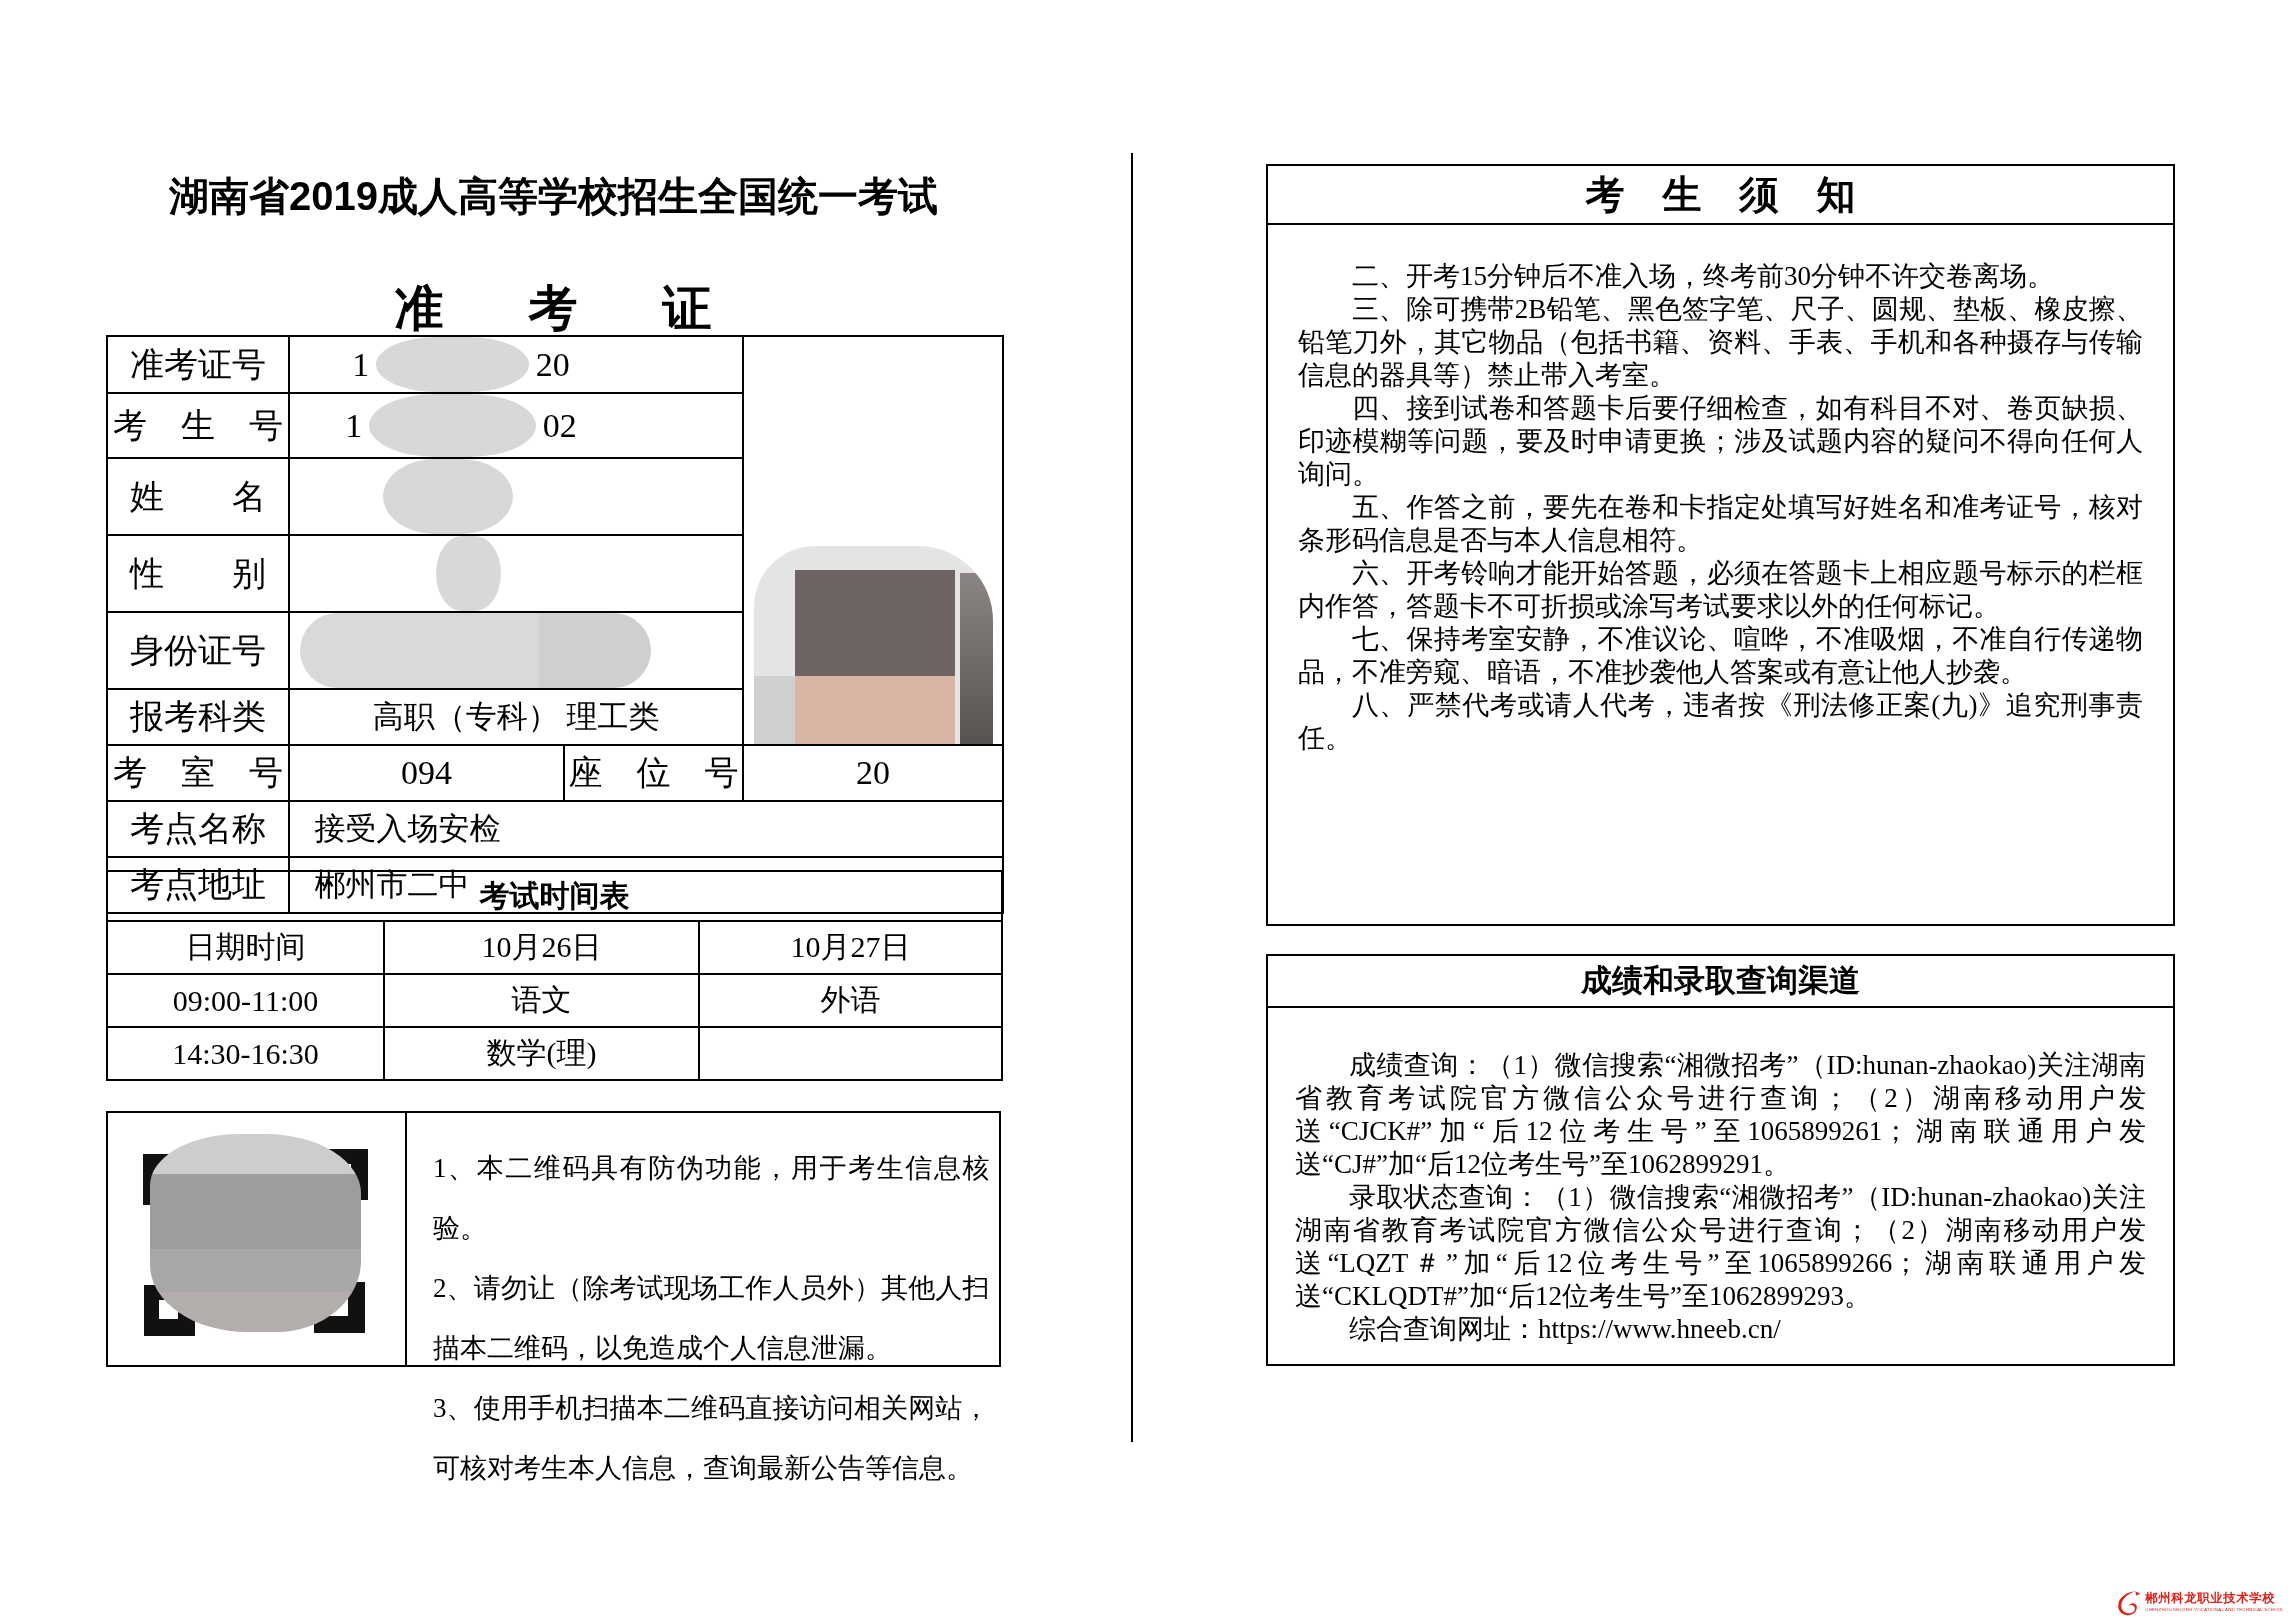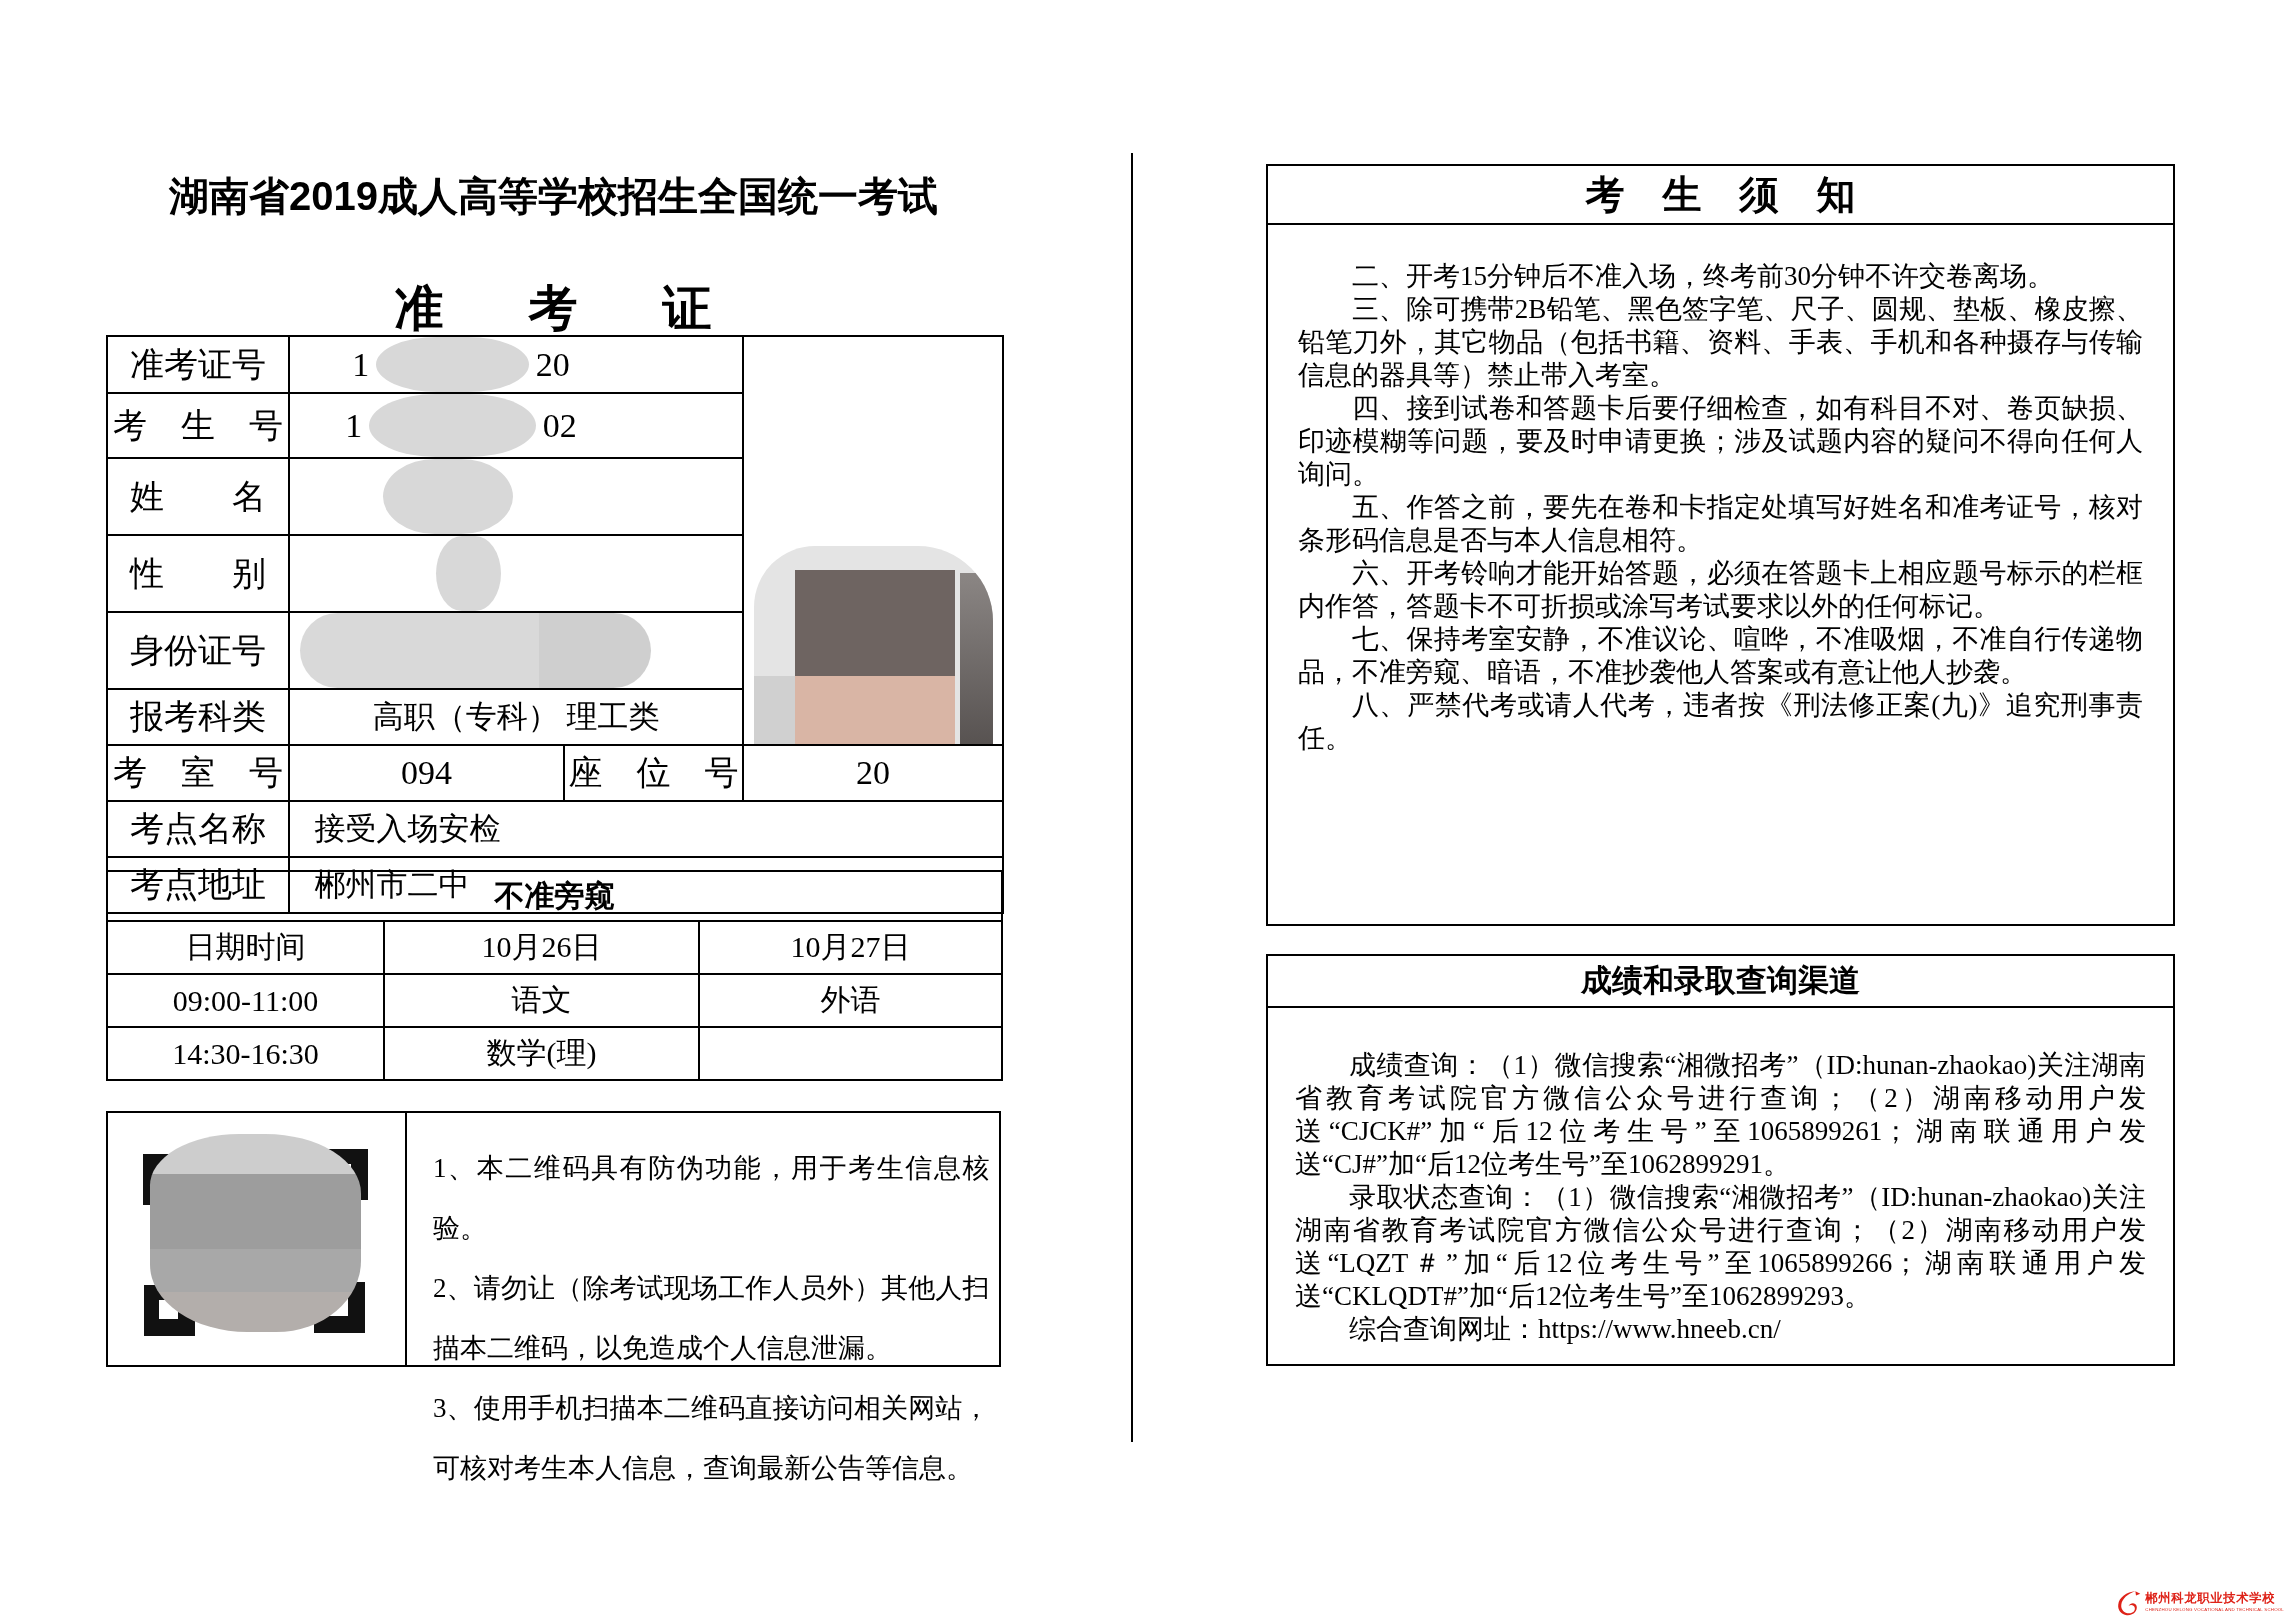--- a/index.html
+++ b/index.html
@@ -183,21 +183,21 @@
   </table>
 
   <table class="tt-table">
     <colgroup>
         <col style="width:277px">
         <col style="width:315px">
         <col style="width:303px">
       </colgroup>
     <tbody id="tt-tbody">
         <tr class="tt-title">
-          <td colspan="3" class="tt-title">不准旁窥</td>
+          <td colspan="3" class="tt-title">考试时间表</td>
         </tr>
         <tr class="tt-row">
           <td>日期时间</td>
           <td>10月26日</td>
           <td>10月27日</td>
         </tr>
         <tr class="tt-row">
           <td class="tt-time">09:00-11:00</td>
           <td>语文</td>
           <td>外语</td>

